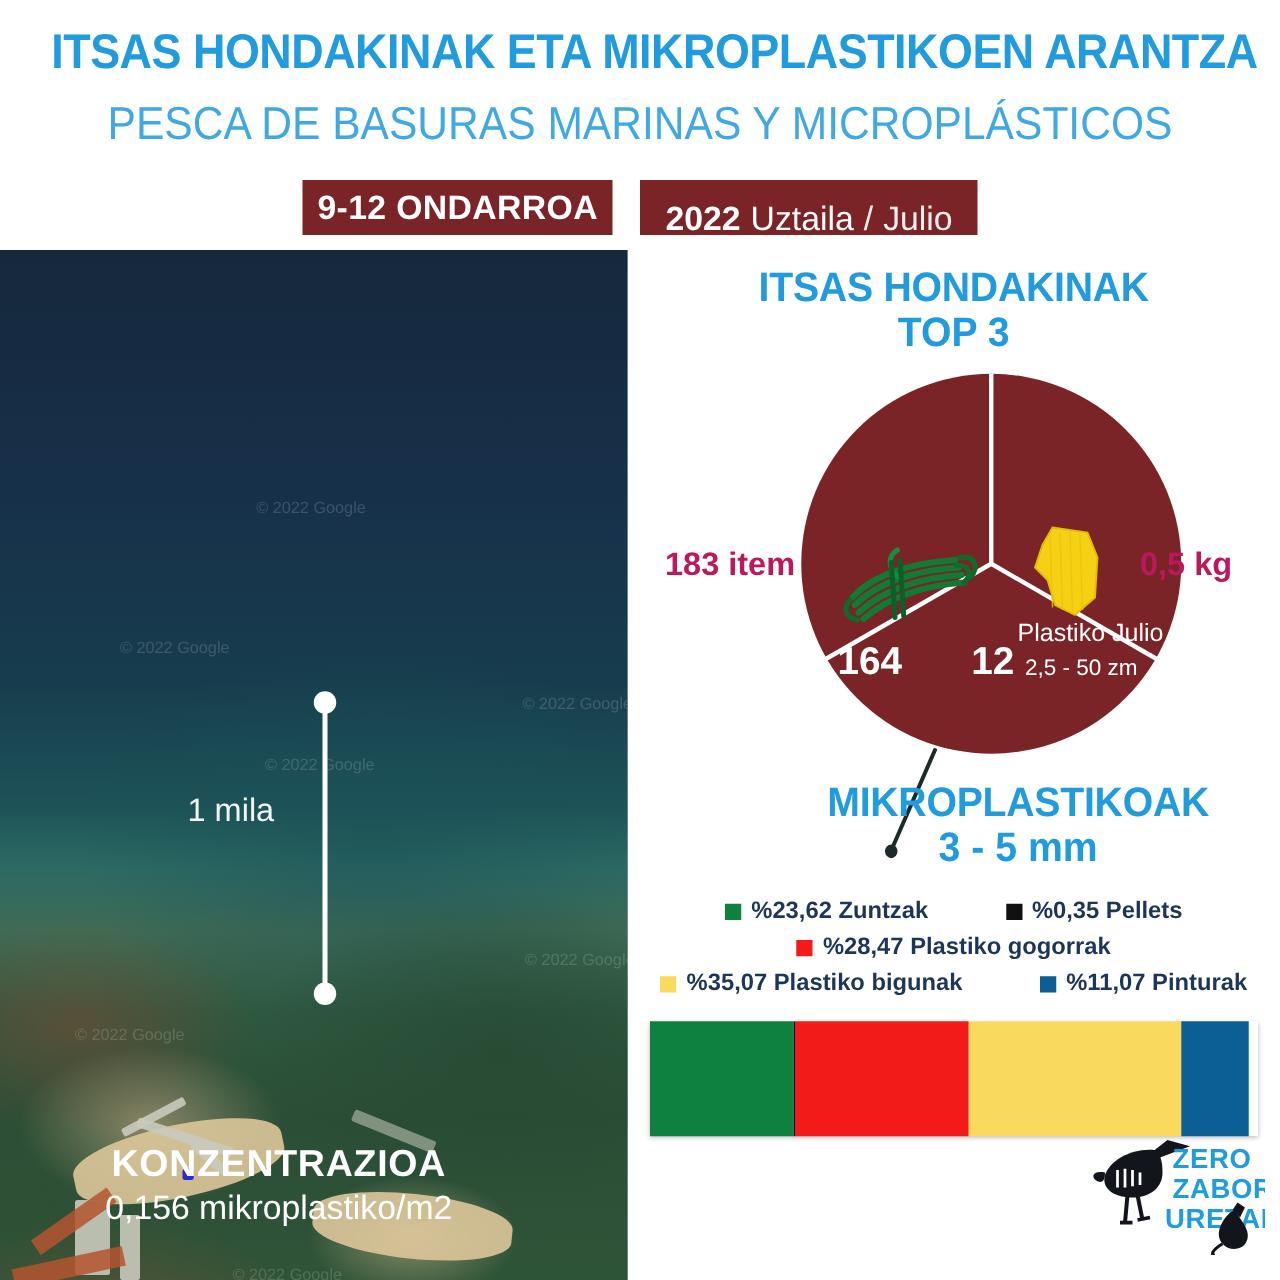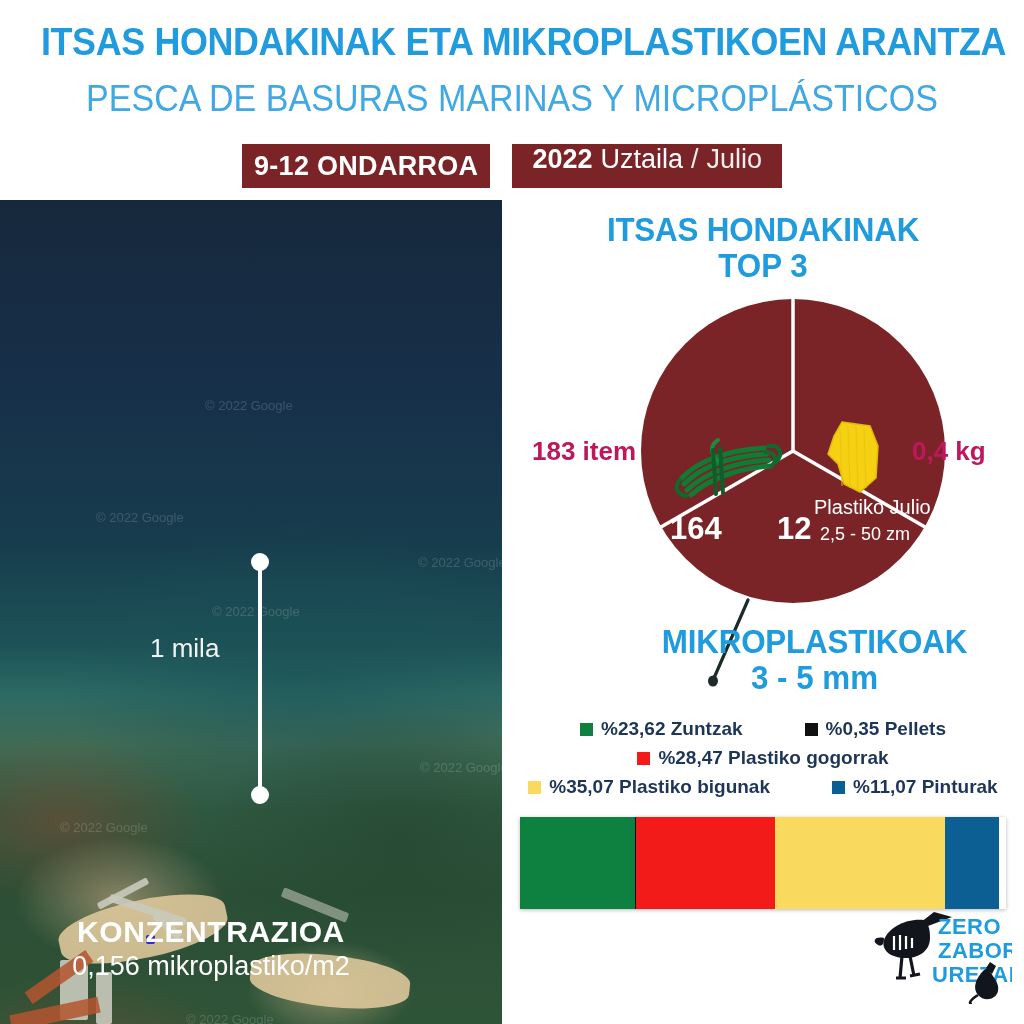--- a/index.html
+++ b/index.html
@@ -24,21 +24,21 @@
     font-size:37px;font-weight:normal;letter-spacing:0px;
     color:#40a8e2;white-space:nowrap;
     transform:scaleX(0.92);transform-origin:center top;
   }
   .badges{position:absolute;left:0;top:144px;width:1024px;display:flex;justify-content:center;gap:22px;}
   .badge{
     background:#7b2427;color:#ffffff;display:flex;align-items:center;justify-content:center;
     height:44px;box-sizing:border-box;
   }
   .badge-place{padding:0 12px;font-size:27px;font-weight:bold;letter-spacing:0.3px;}
-  .badge-date{padding:0 20px;font-size:27px;display:flex;align-items:baseline;gap:8px;white-space:nowrap;}
+  .badge-date{padding:16px 20px;font-size:27px;display:flex;align-items:baseline;gap:8px;white-space:nowrap;}
   .badge-date .yr{font-weight:bold;}
   .badge-date .mo{font-weight:normal;}
   .badge-date .sep{font-weight:300;opacity:.92;}
   .badge-date .mo2{font-weight:300;opacity:.92;}
 
   
   .map-panel{
     position:absolute;left:0;top:200px;width:502px;height:824px;overflow:hidden;
     background:#123041;
   }
@@ -61,21 +61,21 @@
   .sand{position:absolute;background:#ddc79a;opacity:.9;border-radius:50%/40%;}
   .boat-dot{position:absolute;width:9px;height:9px;background:#2b2bd0;border-radius:2px;}
   .gwm{position:absolute;color:rgba(255,255,255,.16);font-size:13px;white-space:nowrap;}
 
   .scale-line{position:absolute;left:258px;top:362px;width:4px;height:232px;background:#fff;border-radius:2px;}
   .scale-dot{position:absolute;width:18px;height:18px;background:#fff;border-radius:50%;}
   .scale-dot.top{left:251px;top:353px;}
   .scale-dot.bot{left:251px;top:586px;}
   .scale-label{position:absolute;left:150px;top:433px;color:#f2f4f4;font-size:26px;font-weight:300;}
 
-  .conc{position:absolute;left:0;bottom:42px;width:422px;text-align:center;color:#fff;}
+  .conc{position:absolute;left:0;bottom:42px;width:422px;text-align:center;color:#fff;padding-left:12px;}
   .conc-t{font-size:30px;font-weight:bold;letter-spacing:.6px;}
   .conc-v{font-size:27px;font-weight:300;margin-top:2px;}
 
   
   .right{position:absolute;left:502px;top:200px;width:522px;height:824px;}
   .sec-title{text-align:center;color:#1f9bde;font-weight:bold;line-height:1.08;}
   .sec-title .l1{font-size:33px;letter-spacing:-0.2px;display:block;transform:scaleX(0.95);}
   .sec-title .l2{font-size:33px;letter-spacing:0px;display:block;transform:scaleX(0.95);}
 
   .pie-wrap{position:absolute;left:0;top:96px;width:522px;height:330px;}
@@ -222,21 +222,21 @@
 
       <div class="pie-num n164">164</div>
       <div class="pie-num n12">12</div>
       <div class="pie-num n2">2</div>
 
       <div class="pie-txt t-plastiko">Plastiko Julio</div>
       <div class="pie-txt t-plastiko2">2,5 - 50 zm</div>
       <div class="pie-txt t-bridak">Bridak</div>
 
       <div class="side-label side-left">183 item</div>
-      <div class="side-label side-right">0,4 kg</div>
+      <div class="side-label side-right">0,5 kg</div>
     </div>
 
     <div class="sec-title micro-title">
       <span class="l1">MIKROPLASTIKOAK</span>
       <span class="l2">3 - 5 mm</span>
     </div>
 
     <div class="legend">
       <div class="lg-row">
         <div class="lg-item">

